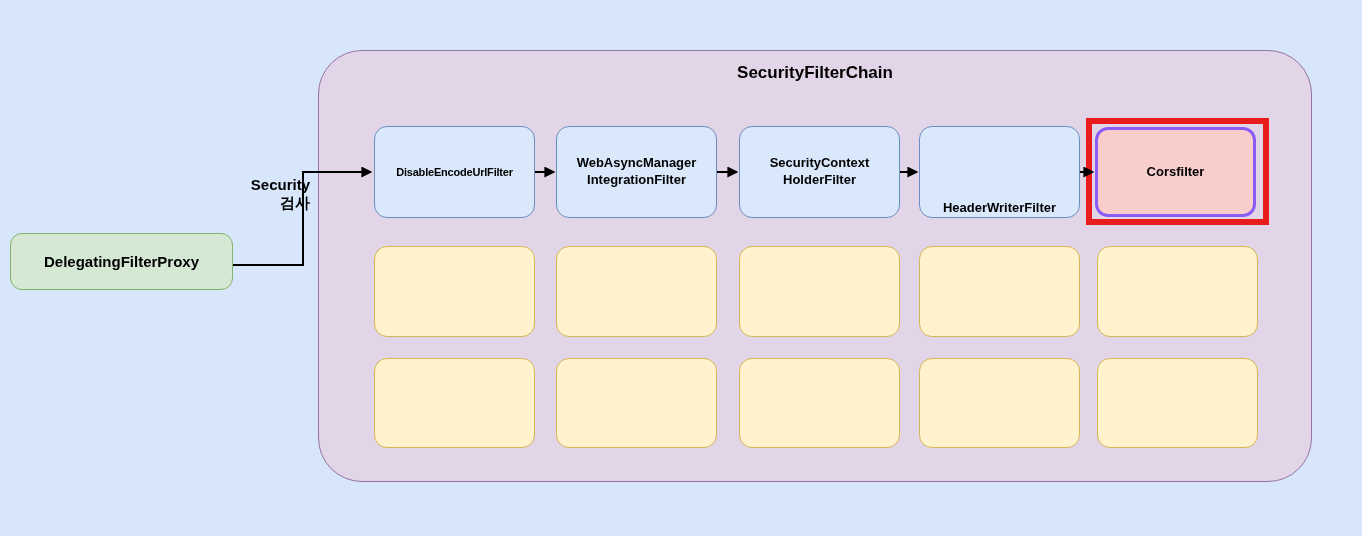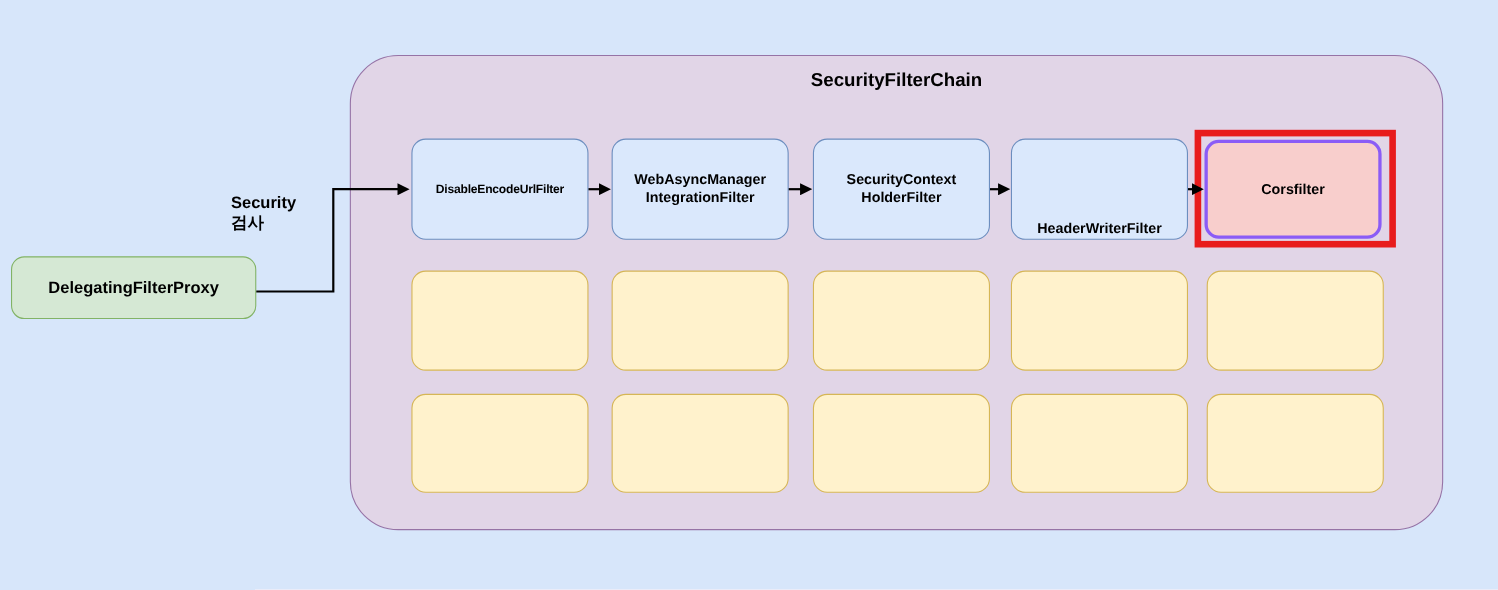--- a/index.html
+++ b/index.html
@@ -84,21 +84,21 @@
     width: 223px; height: 57px;
     background: #d5e8d4;
     border: 1px solid #82b366;
     font-size: 15px;
     border-radius: 12px;
   }
   .edge-label {
     position: absolute;
     left: 210px; top: 176px;
     width: 100px;
-    text-align: left;
+    text-align: right;
     font-size: 15px;
     font-weight: bold;
     color: #000;
     line-height: 1.2;
     z-index: 4;
   }
   .arrow-layer {
     position: absolute;
     left: 0; top: 0;
     width: 1362px; height: 536px;

